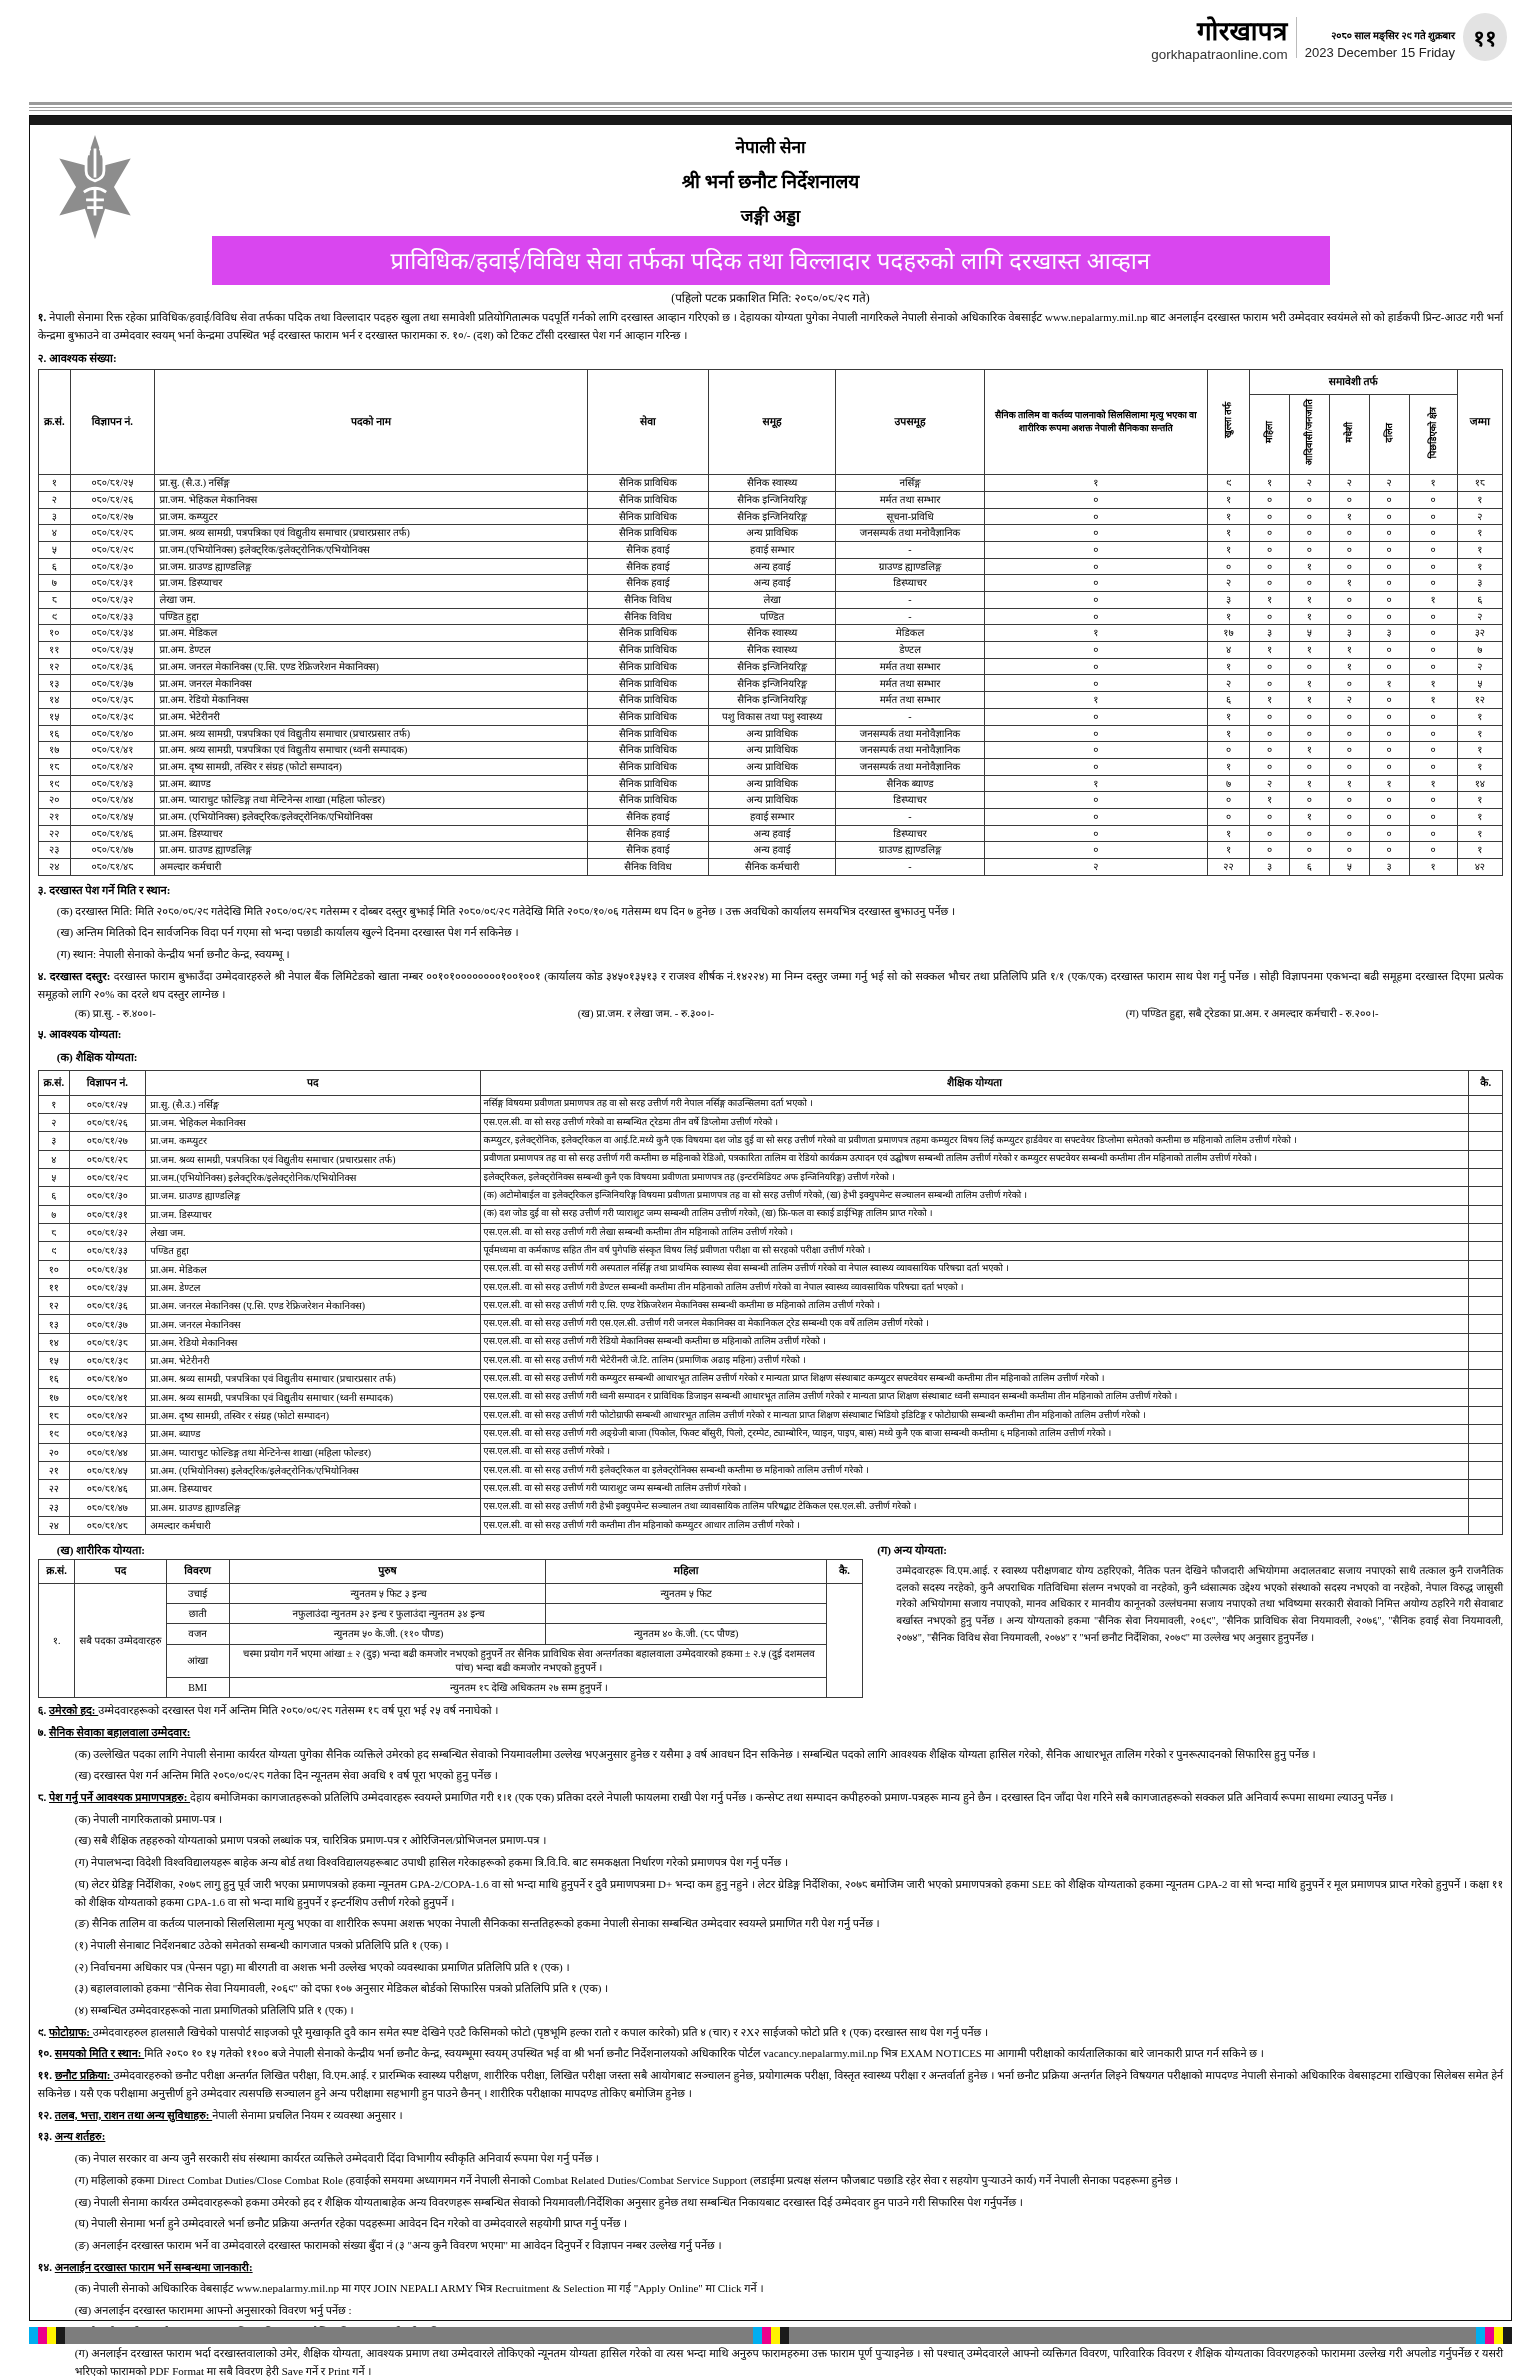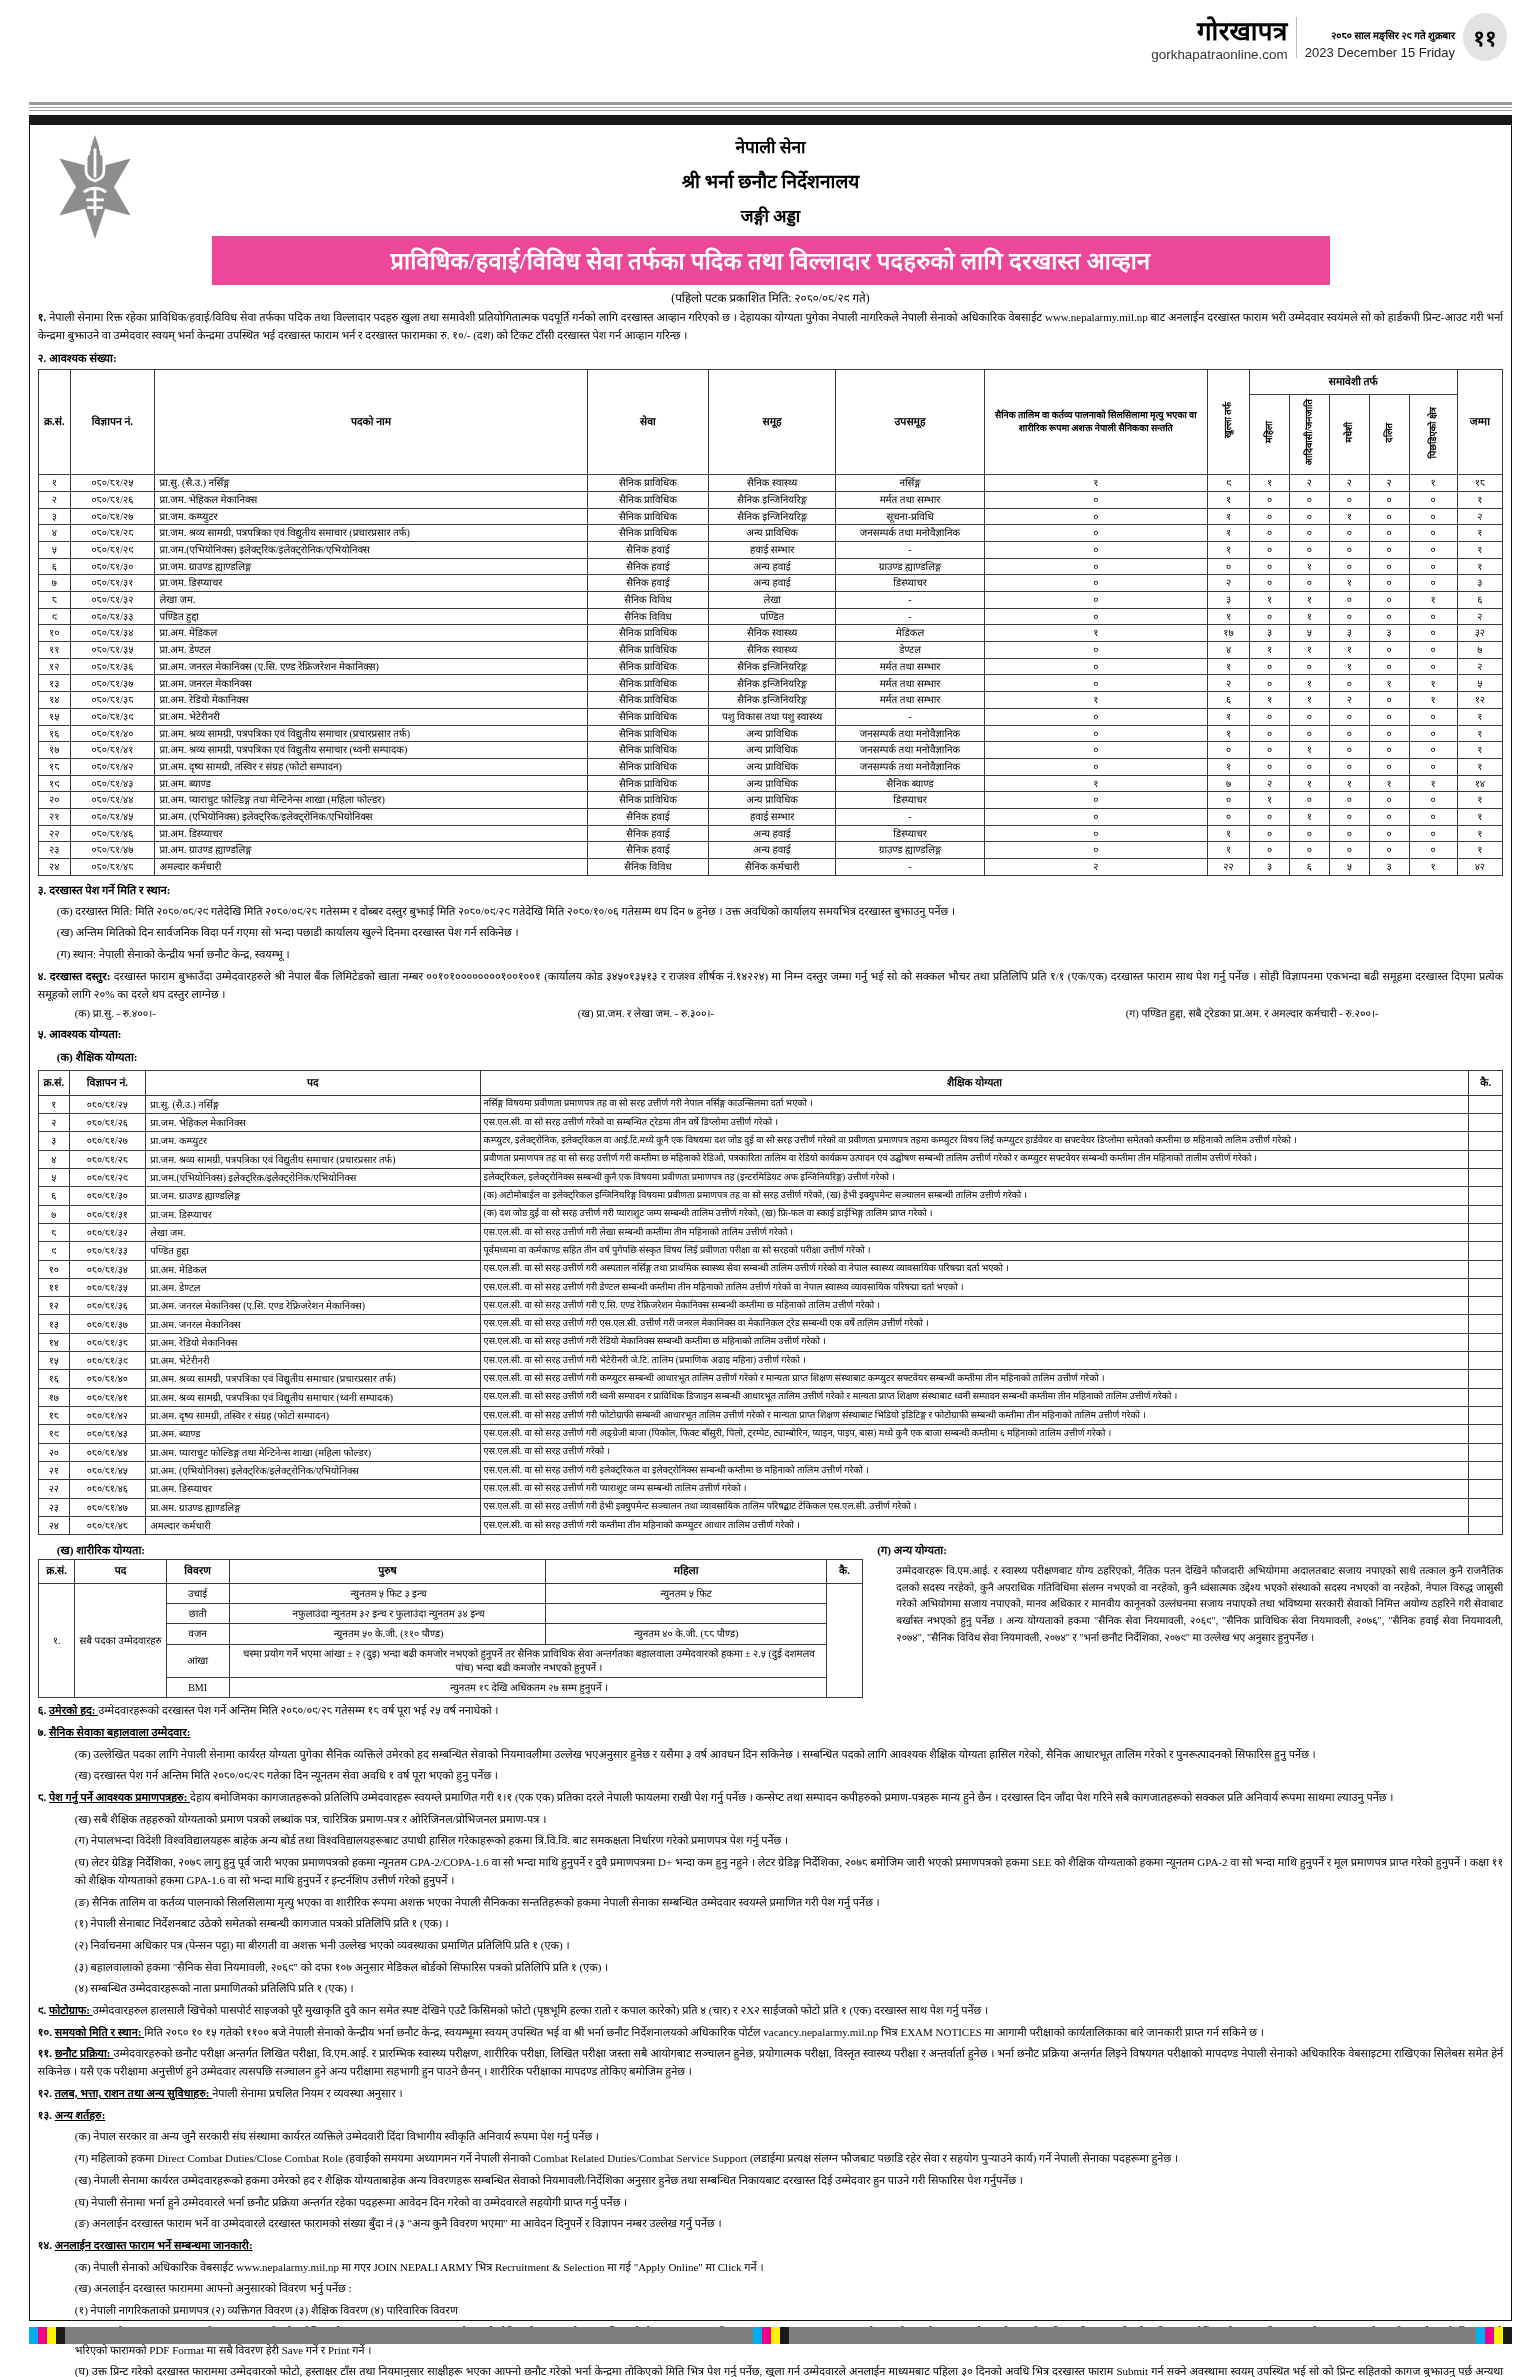--- a/index.html
+++ b/index.html
@@ -110,24 +110,24 @@
   .emblem svg { display: block; }
 
   .hdr { text-align: center; }
   .hdr-l1 { font-size: 17.3px; font-weight: 700; margin-top: 4.5px; }
   .hdr-l2 { font-size: 19px; font-weight: 700; margin-top: 10px; }
   .hdr-l3 { font-size: 17.3px; font-weight: 700; margin-top: 10px; }
 
   .title-bar {
     margin: 9px auto 0 auto;
     width: 1118px;
-    background: #ec4899;
+    background: #d946ef;
     color: #fff;
     font-size: 23.5px;
-    font-weight: 700;
+    font-weight: 400;
     padding: 7.8px 0 9px 0;
     letter-spacing: 0.3px;
   }
   .title-sub {
     text-align: center;
     font-size: 11.7px;
     margin-top: 4.5px;
     font-weight: 400;
   }
 
@@ -965,20 +965,21 @@
         <div class="p other-body indent1">उम्मेदवारहरू वि.एम.आई. र स्वास्थ्य परीक्षणबाट योग्य ठहरिएको, नैतिक पतन देखिने फौजदारी अभियोगमा अदालतबाट सजाय नपाएको साथै तत्काल कुनै राजनैतिक दलको सदस्य नरहेको, कुनै अपराधिक गतिविधिमा संलग्न नभएको वा नरहेको, कुनै ध्वंसात्मक उद्देश्य भएको संस्थाको सदस्य नभएको वा नरहेको, नेपाल विरुद्ध जासुसी गरेको अभियोगमा सजाय नपाएको, मानव अधिकार र मानवीय कानूनको उल्लंघनमा सजाय नपाएको तथा भविष्यमा सरकारी सेवाको निमित्त अयोग्य ठहरिने गरी सेवाबाट बर्खास्त नभएको हुनु पर्नेछ । अन्य योग्यताको हकमा "सैनिक सेवा नियमावली, २०६९", "सैनिक प्राविधिक सेवा नियमावली, २०७६", "सैनिक हवाई सेवा नियमावली, २०७४", "सैनिक विविध सेवा नियमावली, २०७४" र "भर्ना छनौट निर्देशिका, २०७९" मा उल्लेख भए अनुसार हुनुपर्नेछ ।</div>
       </div>
     </div>
 
     <div id="sections-host">
         <div class="p"><span class="bold">६. </span><span class="bold u">उमेरको हद: </span><span>उम्मेदवारहरूको दरखास्त पेश गर्ने अन्तिम मिति २०८०/०९/२८ गतेसम्म १८ वर्ष पूरा भई २५ वर्ष ननाघेको ।</span></div>
         <div class="p"><span class="bold">७. </span><span class="bold u">सैनिक सेवाका बहालवाला उम्मेदवार: </span></div>
         <div class="p indent2">(क) उल्लेखित पदका लागि नेपाली सेनामा कार्यरत योग्यता पुगेका सैनिक व्यक्तिले उमेरको हद सम्बन्धित सेवाको नियमावलीमा उल्लेख भएअनुसार हुनेछ र यसैमा ३ वर्ष आवधन दिन सकिनेछ । सम्बन्धित पदको लागि आवश्यक शैक्षिक योग्यता हासिल गरेको, सैनिक आधारभूत तालिम गरेको र पुनरूत्पादनको सिफारिस हुनु पर्नेछ ।</div>
         <div class="p indent2">(ख) दरखास्त पेश गर्न अन्तिम मिति २०८०/०९/२८ गतेका दिन न्यूनतम सेवा अवधि १ वर्ष पूरा भएको हुनु पर्नेछ ।</div>
         <div class="p"><span class="bold">८. </span><span class="bold u">पेश गर्नु पर्ने आवश्यक प्रमाणपत्रहरु: </span><span>देहाय बमोजिमका कागजातहरूको प्रतिलिपि उम्मेदवारहरू स्वयम्ले प्रमाणित गरी १।१ (एक एक) प्रतिका दरले नेपाली फायलमा राखी पेश गर्नु पर्नेछ । कन्सेप्ट तथा सम्पादन कपीहरुको प्रमाण-पत्रहरू मान्य हुने छैन । दरखास्त दिन जाँदा पेश गरिने सबै कागजातहरूको सक्कल प्रति अनिवार्य रूपमा साथमा ल्याउनु पर्नेछ ।</span></div>
+        <div class="p indent2">(क) नेपाली नागरिकताको प्रमाण-पत्र ।</div>
         <div class="p indent2">(ख) सबै शैक्षिक तहहरुको योग्यताको प्रमाण पत्रको लब्धांक पत्र, चारित्रिक प्रमाण-पत्र र ओरिजिनल/प्रोभिजनल प्रमाण-पत्र ।</div>
         <div class="p indent2">(ग) नेपालभन्दा विदेशी विश्वविद्यालयहरू बाहेक अन्य बोर्ड तथा विश्वविद्यालयहरूबाट उपाधी हासिल गरेकाहरूको हकमा त्रि.वि.वि. बाट समकक्षता निर्धारण गरेको प्रमाणपत्र पेश गर्नु पर्नेछ ।</div>
         <div class="p indent2">(घ) लेटर ग्रेडिङ्ग निर्देशिका, २०७८ लागु हुनु पूर्व जारी भएका प्रमाणपत्रको हकमा न्यूनतम GPA-2/COPA-1.6 वा सो भन्दा माथि हुनुपर्ने र दुवै प्रमाणपत्रमा D+ भन्दा कम हुनु नहुने । लेटर ग्रेडिङ्ग निर्देशिका, २०७८ बमोजिम जारी भएको प्रमाणपत्रको हकमा SEE को शैक्षिक योग्यताको हकमा न्यूनतम GPA-2 वा सो भन्दा माथि हुनुपर्ने र मूल प्रमाणपत्र प्राप्त गरेको हुनुपर्ने । कक्षा ११ को शैक्षिक योग्यताको हकमा GPA-1.6 वा सो भन्दा माथि हुनुपर्ने र इन्टर्नशिप उत्तीर्ण गरेको हुनुपर्ने ।</div>
         <div class="p indent2">(ङ) सैनिक तालिम वा कर्तव्य पालनाको सिलसिलामा मृत्यु भएका वा शारीरिक रूपमा अशक्त भएका नेपाली सैनिकका सन्ततिहरूको हकमा नेपाली सेनाका सम्बन्धित उम्मेदवार स्वयम्ले प्रमाणित गरी पेश गर्नु पर्नेछ ।</div>
         <div class="p indent2">(१) नेपाली सेनाबाट निर्देशनबाट उठेको समेतको सम्बन्धी कागजात पत्रको प्रतिलिपि प्रति १ (एक) ।</div>
         <div class="p indent2">(२) निर्वाचनमा अधिकार पत्र (पेन्सन पट्टा) मा बीरगती वा अशक्त भनी उल्लेख भएको व्यवस्थाका प्रमाणित प्रतिलिपि प्रति १ (एक) ।</div>
         <div class="p indent2">(३) बहालवालाको हकमा "सैनिक सेवा नियमावली, २०६९" को दफा १०७ अनुसार मेडिकल बोर्डको सिफारिस पत्रको प्रतिलिपि प्रति १ (एक) ।</div>
         <div class="p indent2">(४) सम्बन्धित उम्मेदवारहरूको नाता प्रमाणितको प्रतिलिपि प्रति १ (एक) ।</div>
         <div class="p"><span class="bold">९. </span><span class="bold u">फोटोग्राफ: </span><span>उम्मेदवारहरुल हालसालै खिचेको पासपोर्ट साइजको पूरै मुखाकृति दुवै कान समेत स्पष्ट देखिने एउटै किसिमको फोटो (पृष्ठभूमि हल्का रातो र कपाल कारेको) प्रति ४ (चार) र २X२ साईजको फोटो प्रति १ (एक) दरखास्त साथ पेश गर्नु पर्नेछ ।</span></div>
         <div class="p"><span class="bold">१०. </span><span class="bold u">समयको मिति र स्थान: </span><span>मिति २०८० १० १५ गतेको ११०० बजे नेपाली सेनाको केन्द्रीय भर्ना छनौट केन्द्र, स्वयम्भूमा स्वयम् उपस्थित भई वा श्री भर्ना छनौट निर्देशनालयको अधिकारिक पोर्टल vacancy.nepalarmy.mil.np भित्र EXAM NOTICES मा आगामी परीक्षाको कार्यतालिकाका बारे जानकारी प्राप्त गर्न सकिने छ ।</span></div>

